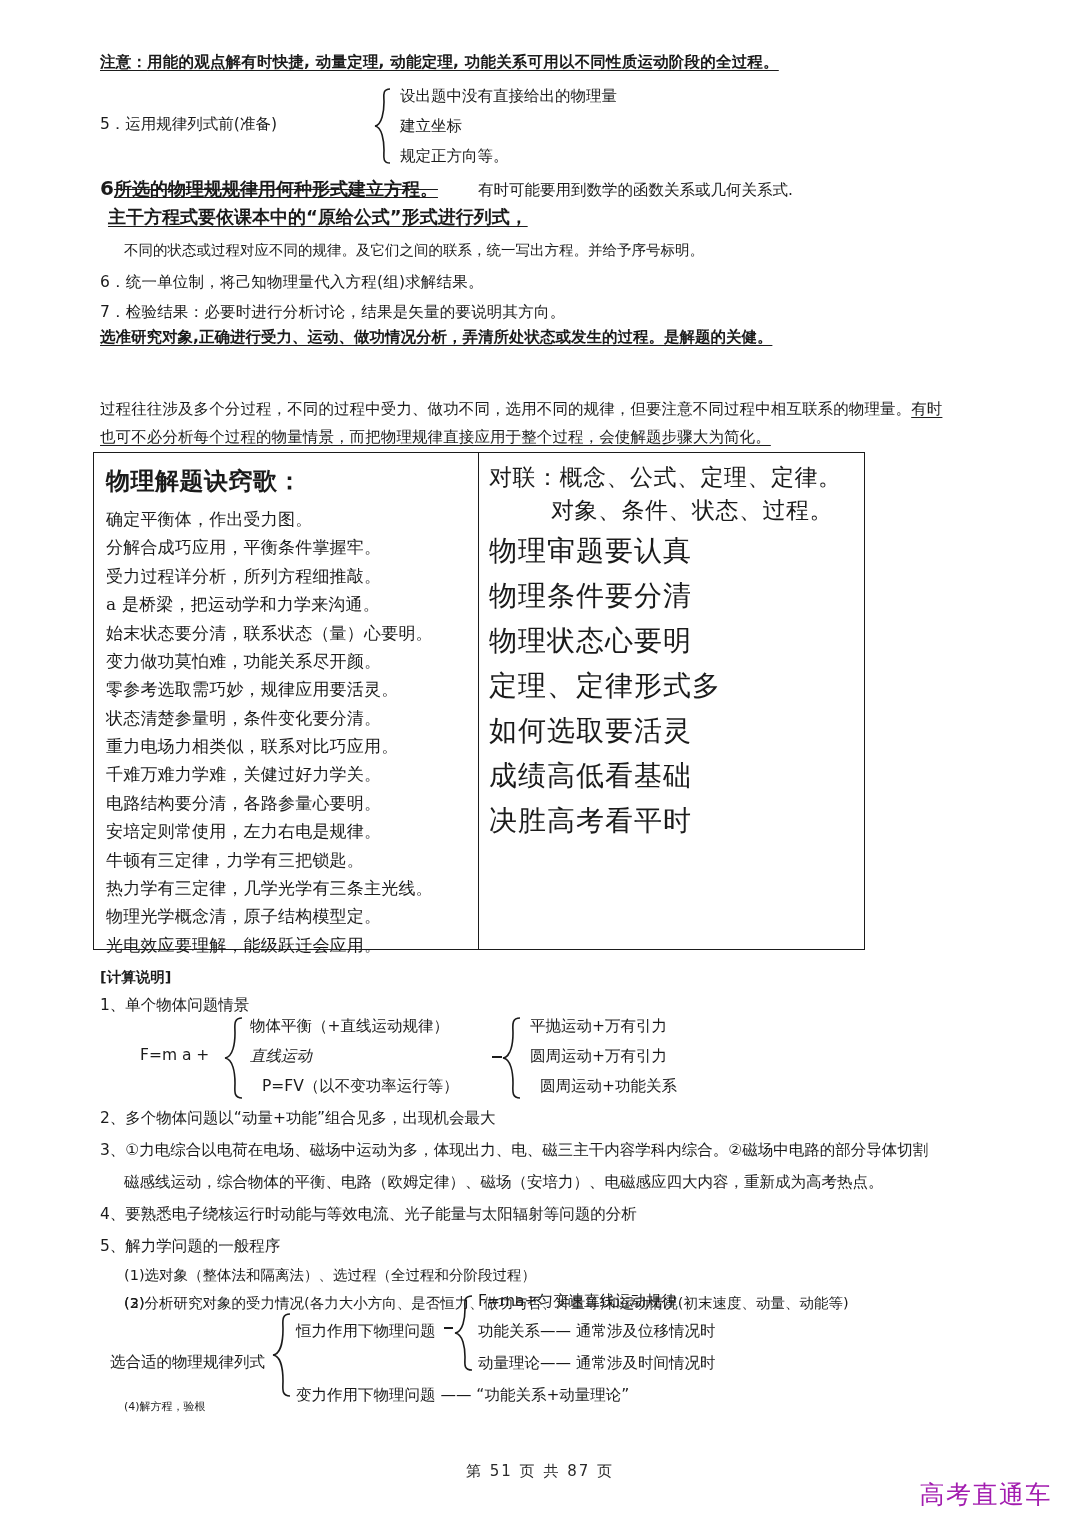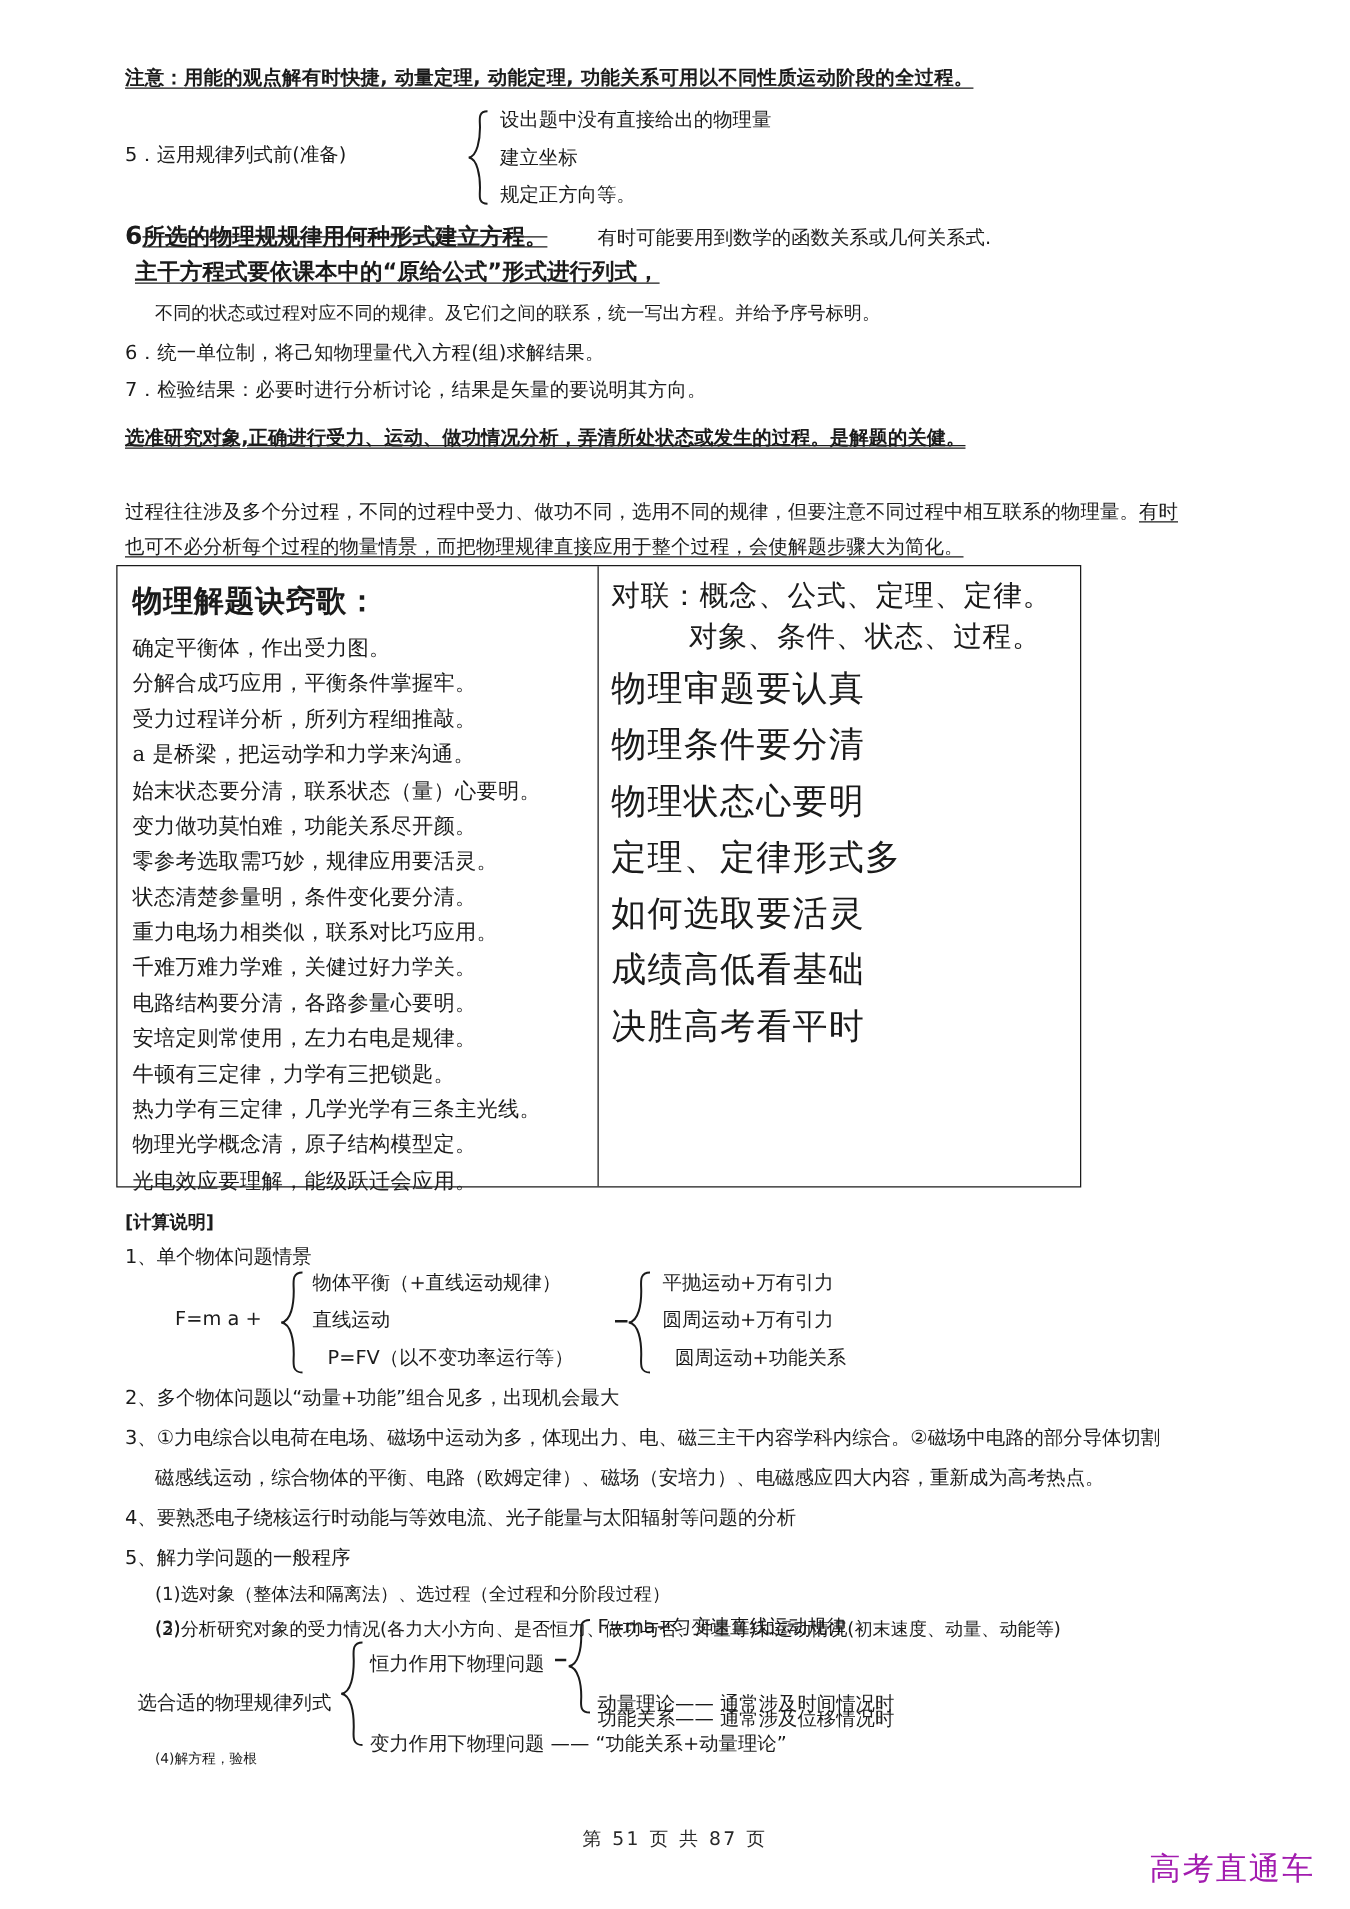--- a/index.html
+++ b/index.html
@@ -168,21 +168,21 @@
   <div class="blk" style="left:108px; top:205px;">
     <span class="b u" style="font-size:18px;">主干方程式要依课本中的“原给公式”形式进行列式，</span>
   </div>
   <div class="blk" style="left:124px; top:240px;">
     <span style="font-size:14.5px;">不同的状态或过程对应不同的规律。及它们之间的联系，统一写出方程。并给予序号标明。</span>
   </div>
 
   <div class="blk line" style="left:100px; top:270px;">6．统一单位制，将己知物理量代入方程(组)求解结果。</div>
   <div class="blk line" style="left:100px; top:300px;">7．检验结果：必要时进行分析讨论，结果是矢量的要说明其方向。</div>
 
-  <div class="blk" style="left:100px; top:340px;text-decoration:underline;">
+  <div class="blk" style="left:100px; top:327px;">
     <span class="b u" style="font-size:15.5px;">选准研究对象,正确进行受力、运动、做功情况分析，弄清所处状态或发生的过程。是解题的关健。</span>
   </div>
 
   <div class="blk" style="left:100px; top:396px; width:880px;">
     <span class="body-line">过程往往涉及多个分过程，不同的过程中受力、做功不同，选用不同的规律，但要注意不同过程中相互联系的物理量。</span><span class="body-line u">有时</span>
   </div>
   <div class="blk" style="left:100px; top:424px; width:880px;">
     <span class="body-line u">也可不必分析每个过程的物量情景，而把物理规律直接应用于整个过程，会使解题步骤大为简化。</span>
   </div>
 
@@ -223,21 +223,21 @@
 
   <div id="calc-head">[计算说明]</div>
   <div id="calc-1">1、单个物体问题情景</div>
 
   <div id="fma-group">
     <div id="fma-label">F=m a +</div>
     <svg id="fma-brace" viewBox="0 0 22 82">
       <path d="M20 1 C11 1 13 9 13 16 C13 26 11 40 3 41 C11 42 13 56 13 66 C13 73 11 81 20 81" fill="none" stroke="#1b1b1b" stroke-width="1.6"></path>
     </svg>
     <div class="fma-item" style="top:0px;">物体平衡（+直线运动规律）</div>
-    <div class="fma-item" style="top:30px;">直线运动</div>
+    <div class="fma-item" style="top:30px;font-style:italic;">直线运动</div>
     <div class="fma-item" style="top:60px; left:162px;">P=FV（以不变功率运行等）</div>
 
     <div id="fma-tick"></div>
     <svg id="fma-brace2" viewBox="0 0 22 82">
       <path d="M20 1 C11 1 13 9 13 16 C13 26 11 40 3 41 C11 42 13 56 13 66 C13 73 11 81 20 81" fill="none" stroke="#1b1b1b" stroke-width="1.6"></path>
     </svg>
     <div class="fma-item2" style="top:0px;">平抛运动+万有引力</div>
     <div class="fma-item2" style="top:30px;">圆周运动+万有引力</div>
     <div class="fma-item2" style="top:60px; left:440px;">圆周运动+功能关系</div>
   </div>
@@ -258,21 +258,21 @@
       <path d="M20 1 C11 1 13 9 13 16 C13 27 11 41 3 42 C11 43 13 57 13 68 C13 75 11 83 20 83" fill="none" stroke="#1b1b1b" stroke-width="1.6"></path>
     </svg>
     <div id="proc-b1">恒力作用下物理问题</div>
     <div id="proc-b2">变力作用下物理问题 ——  “功能关系+动量理论”</div>
 
     <div id="proc-tick"></div>
     <svg id="proc-brace-sub" viewBox="0 0 22 76">
       <path d="M20 1 C11 1 13 8 13 14 C13 23 11 37 3 38 C11 39 13 53 13 62 C13 68 11 75 20 75" fill="none" stroke="#1b1b1b" stroke-width="1.6"></path>
     </svg>
     <div class="proc-sub" style="top:-4px;">F=ma+匀变速直线运动规律</div>
-    <div class="proc-sub" style="top:26px;margin-top:44px;">功能关系—— 通常涉及位移情况时</div>
+    <div class="proc-sub" style="top:26px;">功能关系—— 通常涉及位移情况时</div>
     <div class="proc-sub" style="top:58px;">动量理论—— 通常涉及时间情况时</div>
   </div>
 
   <div id="proc-4">(4)解方程，验根</div>
 
   <div id="footer">第 51 页 共 87 页</div>
   <div id="watermark">高考直通车</div>
 
 </div>
 

